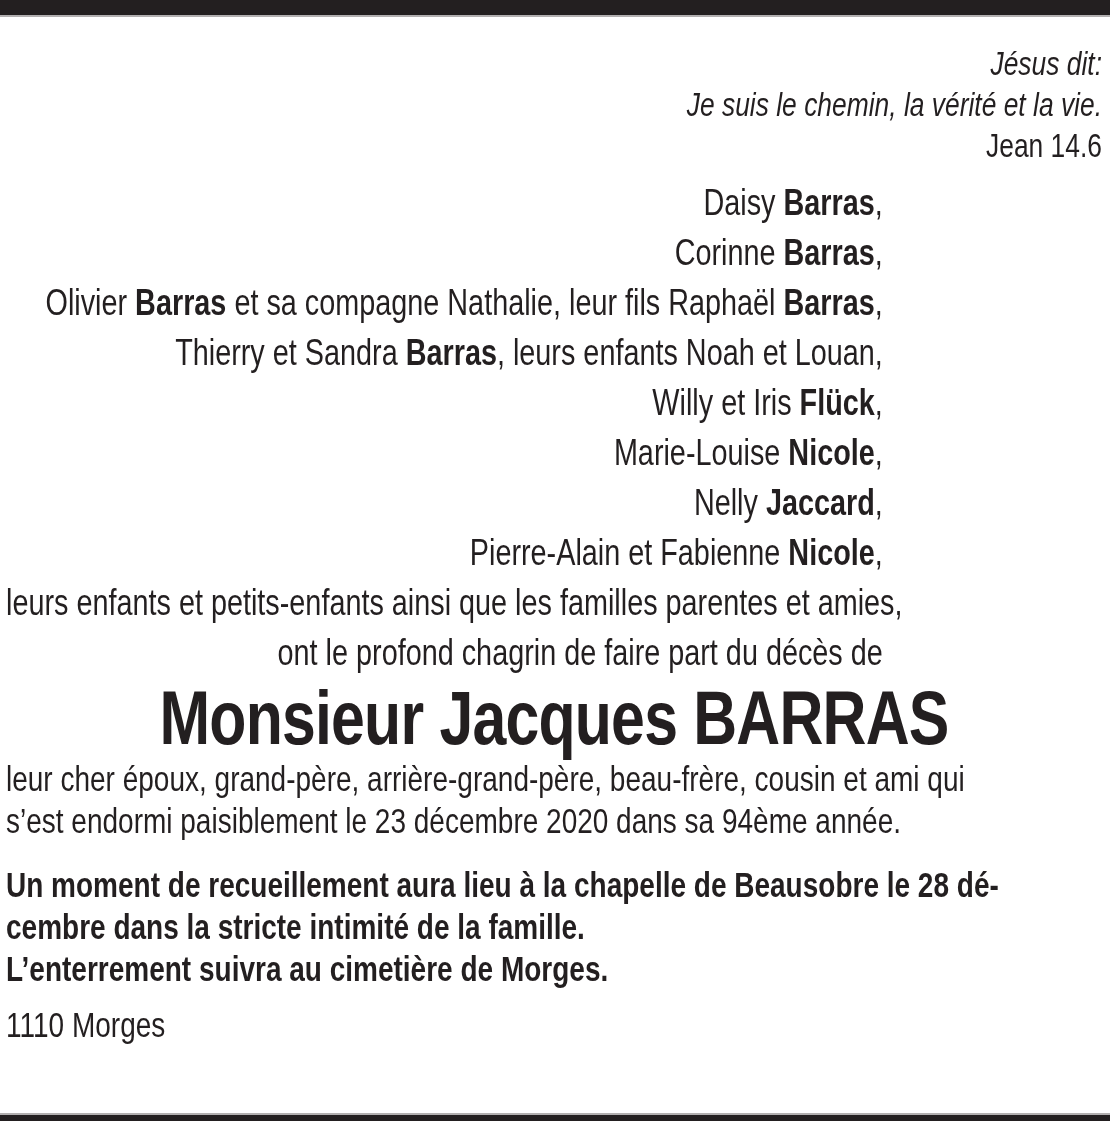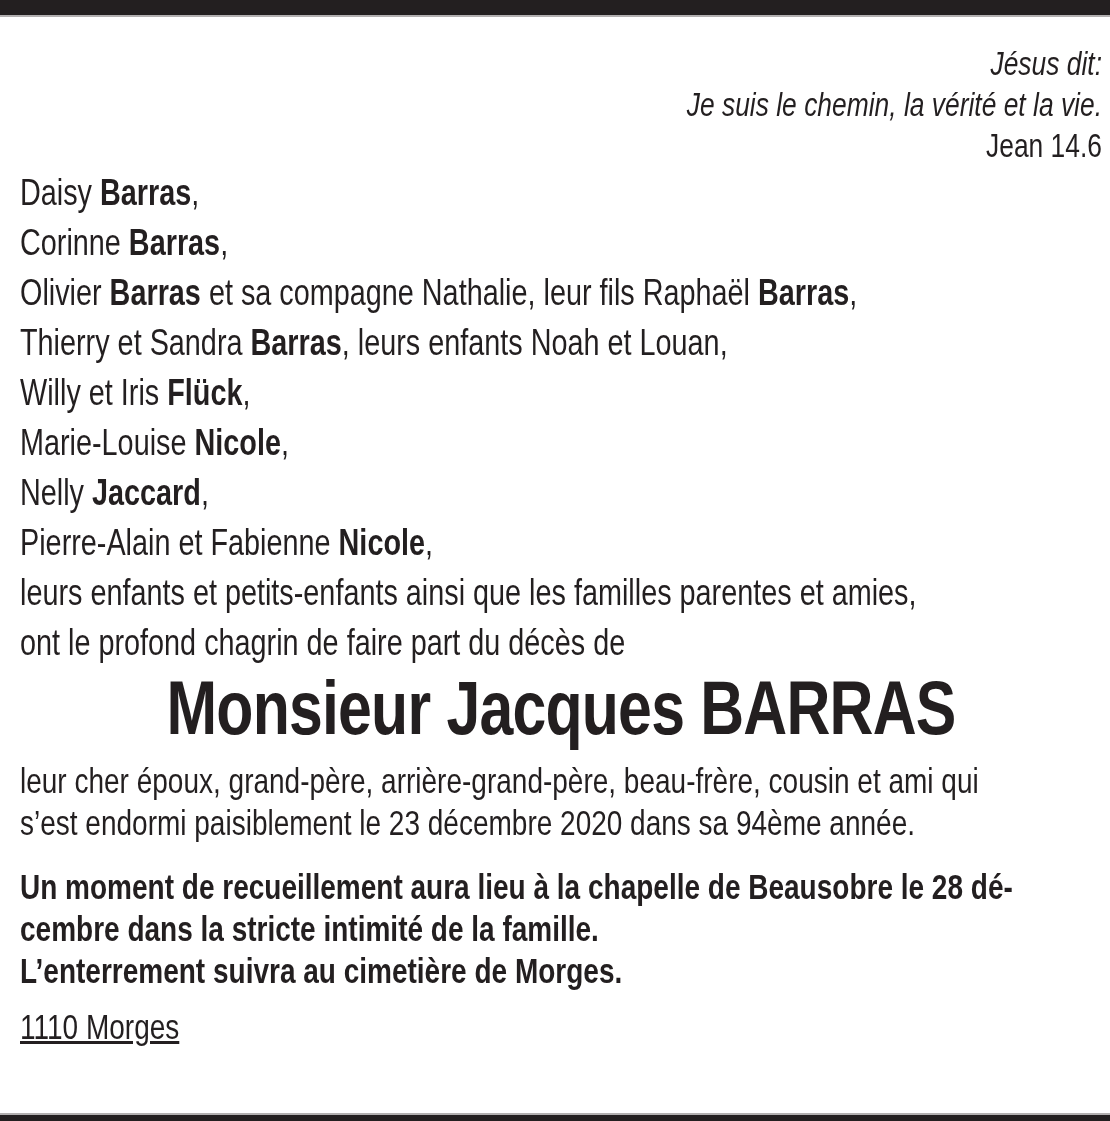--- a/index.html
+++ b/index.html
@@ -23,75 +23,74 @@
   .bar-bottom {
     position: absolute;
     left: 0;
     right: 0;
     bottom: 0;
     height: 6px;
     background: #231f20;
     border-top: 2px solid #b2afb0;
   }
   .content {
-    padding: 0 8px 0 20px;
+    padding: 0 8px 0 6px;
   }
   
   .cx   { transform: scaleX(0.8); }
   .ox-l { transform-origin: 0 50%; }
   .ox-r { transform-origin: 100% 50%; }
   .ox-c { transform-origin: 50% 50%; }
 
   .epigraph {
     margin-top: 26px;
     text-align: right;
     font-size: 33px;
     line-height: 41px;
   }
   .epigraph .italic { font-style: italic; }
 
   .family {
-    margin-top: 2px;
+    margin-top: 12px;
     font-size: 36px;
     line-height: 50px;
+    text-align: right;
   }
   .family .bold, .bold { font-weight: 700; }
 
   .deceased-title {
     margin-top: 0;
     text-align: center;
     font-size: 76px;
     line-height: 80px;
     font-weight: 700;
     letter-spacing: -1px;
   }
 
   .tribute {
-    margin-top: 12px;
     font-size: 35px;
     line-height: 42px;
     text-align: center;
   }
   .ceremony {
     margin-top: 22px;
     font-size: 35px;
     line-height: 42px;
     font-weight: bold;
   }
   .closing {
     margin-top: 7px;
     text-align: center;
     font-size: 35px;
     line-height: 42px;
   }
   .place {
     margin-top: 14px;
     font-size: 35px;
     line-height: 42px;
-    text-decoration: underline;
   }
   .line { white-space: nowrap; }
 </style>
 </head>
 <body>
 
 <div class="bar-top"></div>
 
 <div class="content">
 

